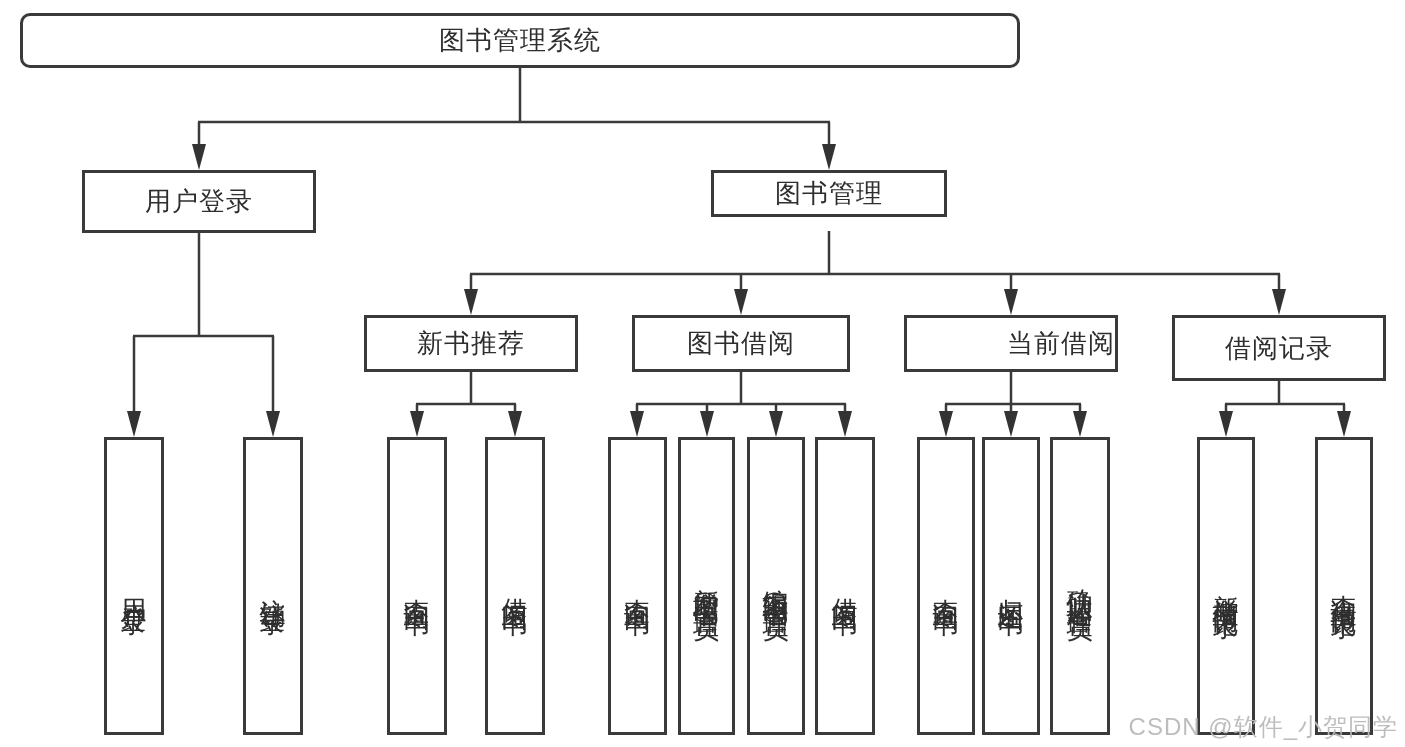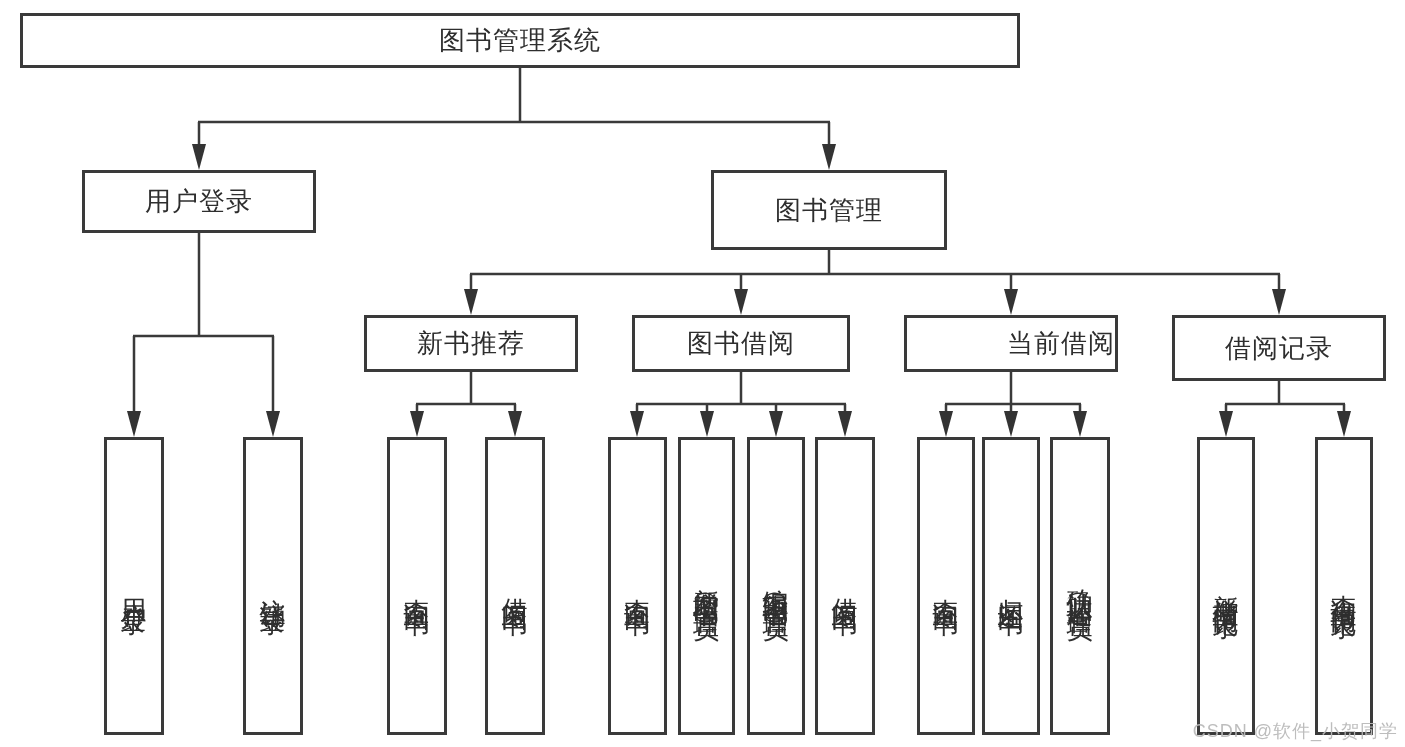--- a/index.html
+++ b/index.html
@@ -31,23 +31,23 @@
   .hnode { font-size: 26px; letter-spacing: 1px; white-space: nowrap; }
   .vnode { font-size: 26px; }
   .vnode .vtext {
     writing-mode: vertical-rl;
     text-orientation: mixed;
     letter-spacing: 4px;
     line-height: 1.0;
     white-space: nowrap;
   }
   
-  .n-root  { left: 20px;   top: 13px;  width: 1000px; height: 55px; }
+  .n-root  { left: 20px;   top: 13px;  width: 1000px; height: 55px; border-radius: 10px; }
   .n-login { left: 82px;   top: 170px; width: 234px;  height: 63px; }
-  .n-mgmt  { left: 711px;  top: 170px; width: 236px;  height: 80px; }
+  .n-mgmt  { left: 711px;  top: 170px; width: 236px;  height: 47px; }
   .n-rec   { left: 364px;  top: 315px; width: 214px;  height: 57px; }
   .n-bor   { left: 632px;  top: 315px; width: 218px;  height: 57px; }
   .n-cur   { left: 904px;  top: 315px; width: 214px;  height: 57px; justify-content: flex-end; }
   .n-his   { left: 1172px; top: 315px; width: 214px;  height: 66px; }
   
   .leaf { top: 437px; height: 298px; }
   .n-a1 { left: 104px;  width: 60px; }
   .n-a2 { left: 243px;  width: 60px; }
   .n-b1 { left: 387px;  width: 60px; }
   .n-b2 { left: 485px;  width: 60px; }
@@ -57,21 +57,21 @@
   .n-c4 { left: 815px;  width: 60px; }
   .n-d1 { left: 917px;  width: 58px; }
   .n-d2 { left: 982px;  width: 58px; }
   .n-d3 { left: 1050px; width: 60px; }
   .n-e1 { left: 1197px; width: 58px; }
   .n-e2 { left: 1315px; width: 58px; }
   .watermark {
     position: absolute;
     right: 7px;
     bottom: 4px;
-    font-size: 18px;
+    font-size: 24px;
     color: rgba(185,185,185,0.95);
     z-index: 10;
     white-space: nowrap;
     letter-spacing: 1px;
   }
 </style>
 </head>
 <body>
 
 <div class="canvas">

